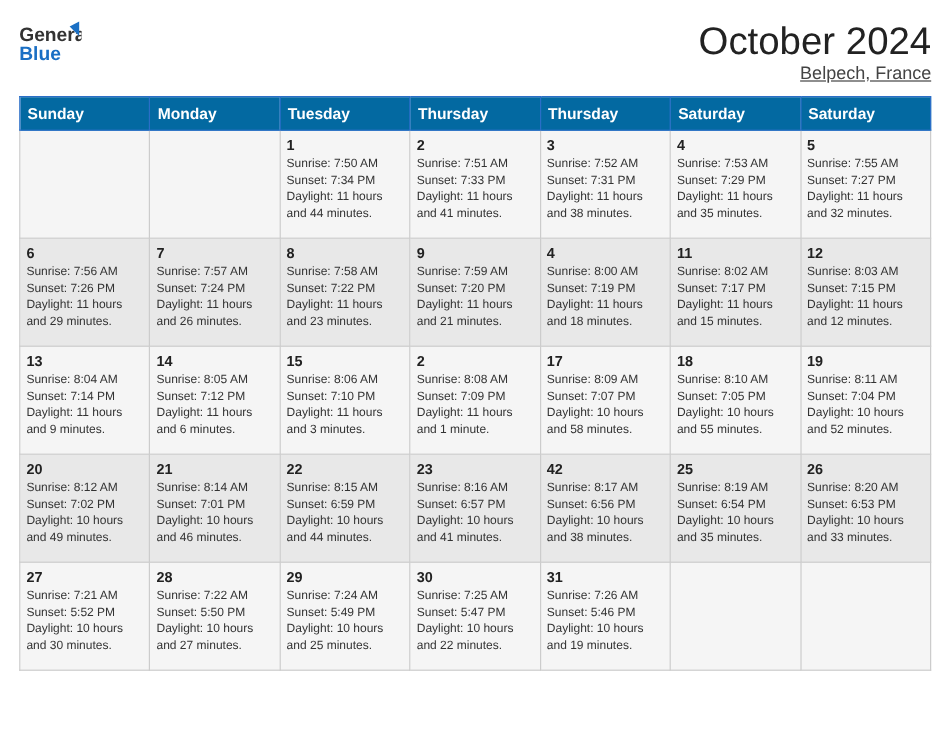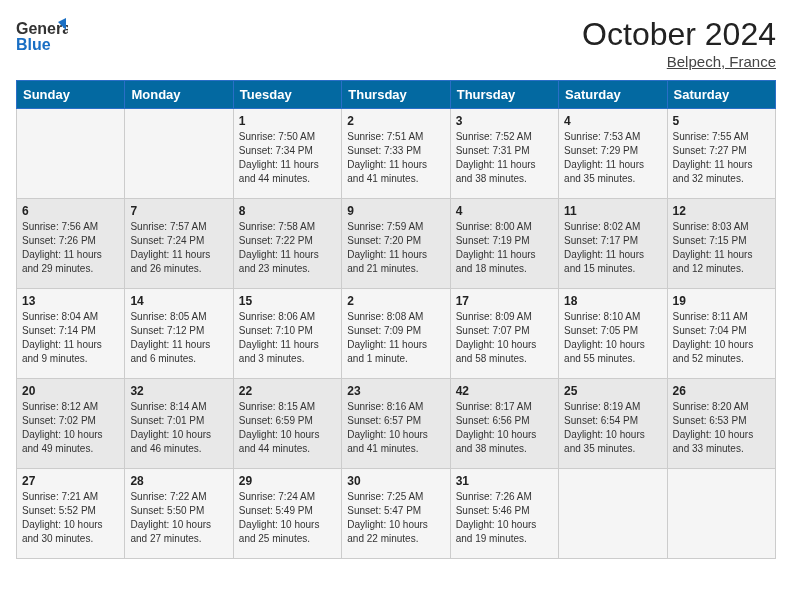--- a/index.html
+++ b/index.html
@@ -191,21 +191,21 @@
           <span class="day-num">19</span>
           <div class="cell-content">Sunrise: 8:11 AM<br>Sunset: 7:04 PM<br>Daylight: 10 hours and 52 minutes.</div>
         </td>
       </tr>
       <tr>
         <td>
           <span class="day-num">20</span>
           <div class="cell-content">Sunrise: 8:12 AM<br>Sunset: 7:02 PM<br>Daylight: 10 hours and 49 minutes.</div>
         </td>
         <td>
-          <span class="day-num">32</span>
+          <span class="day-num">21</span>
           <div class="cell-content">Sunrise: 8:14 AM<br>Sunset: 7:01 PM<br>Daylight: 10 hours and 46 minutes.</div>
         </td>
         <td>
           <span class="day-num">22</span>
           <div class="cell-content">Sunrise: 8:15 AM<br>Sunset: 6:59 PM<br>Daylight: 10 hours and 44 minutes.</div>
         </td>
         <td>
           <span class="day-num">23</span>
           <div class="cell-content">Sunrise: 8:16 AM<br>Sunset: 6:57 PM<br>Daylight: 10 hours and 41 minutes.</div>
         </td>

